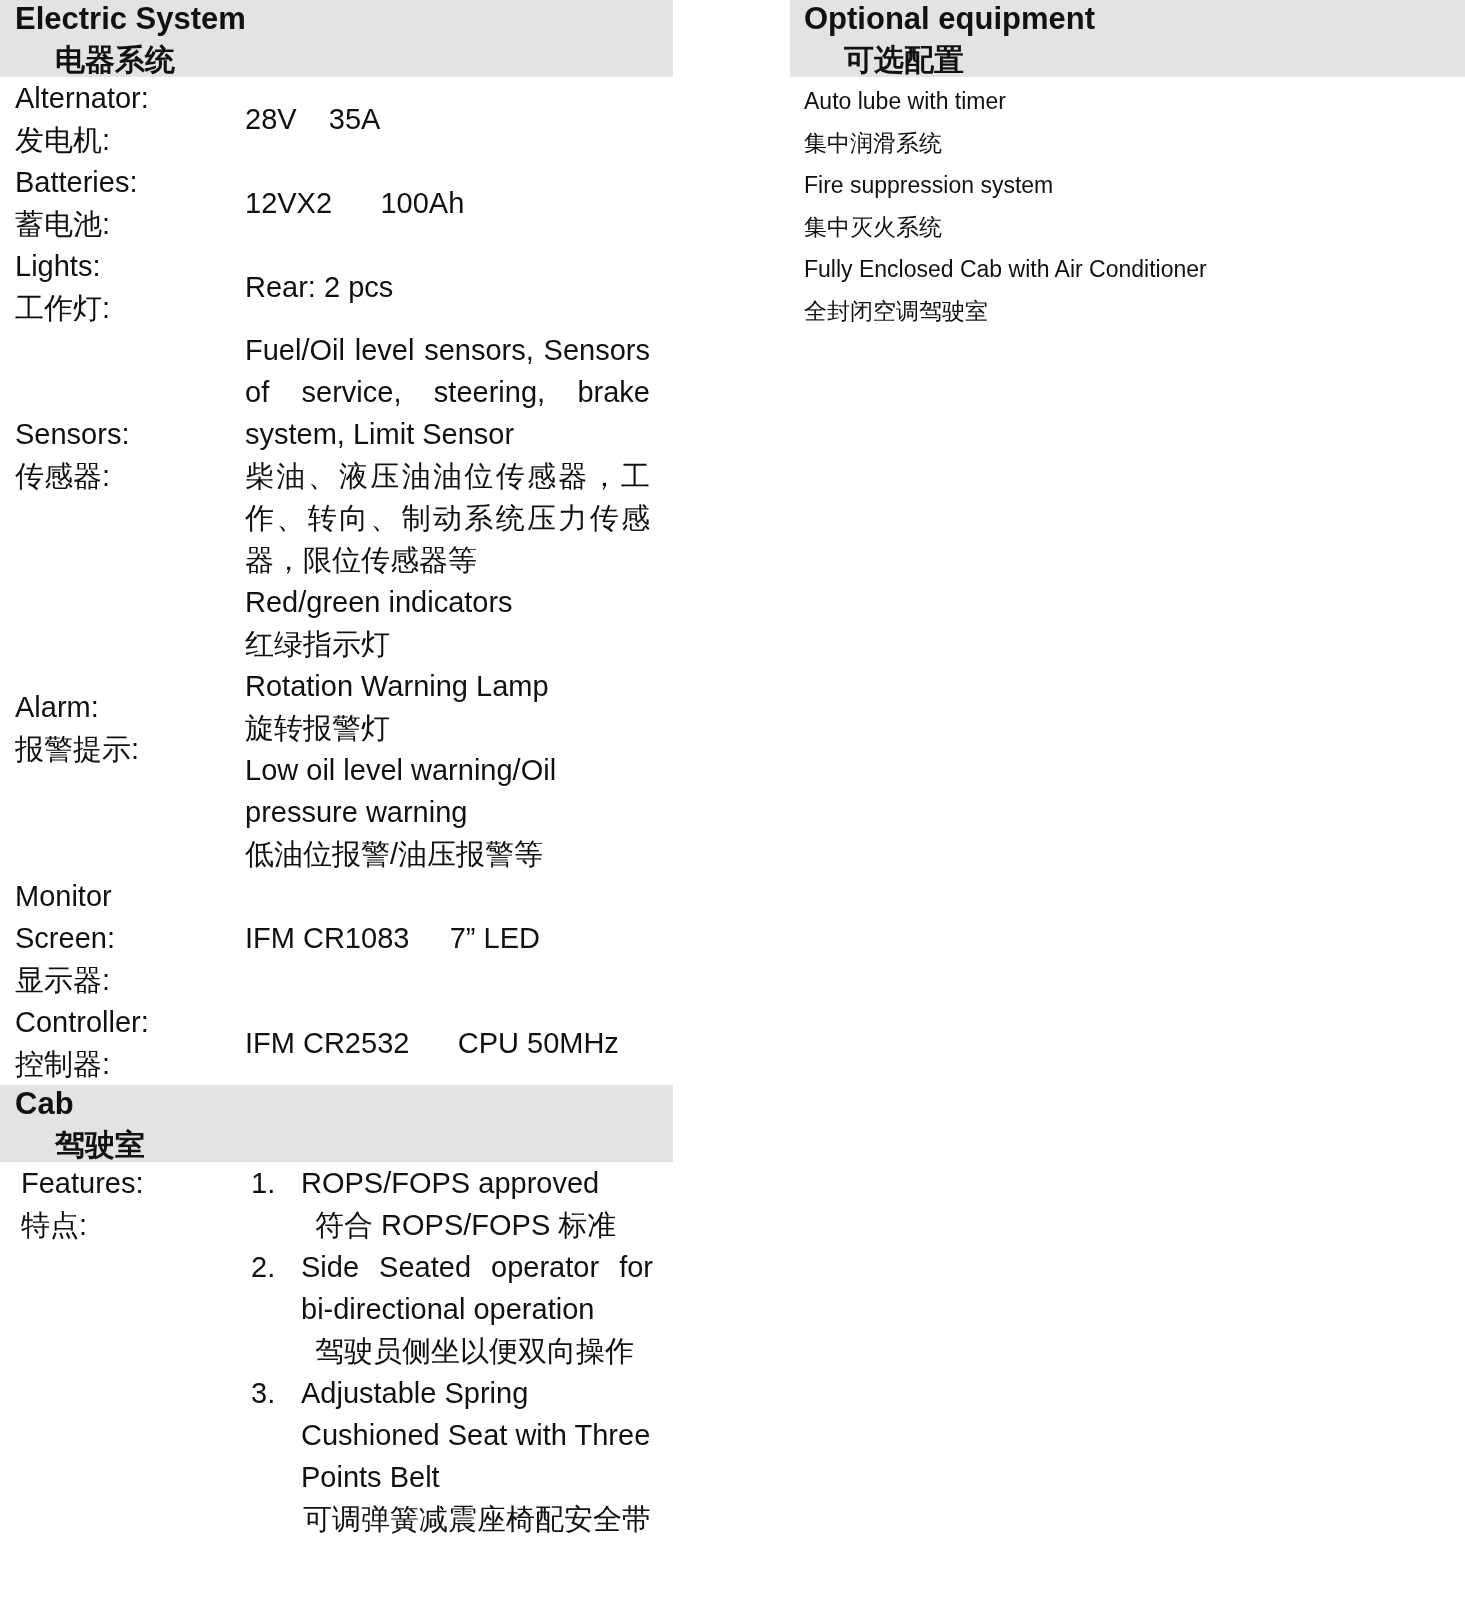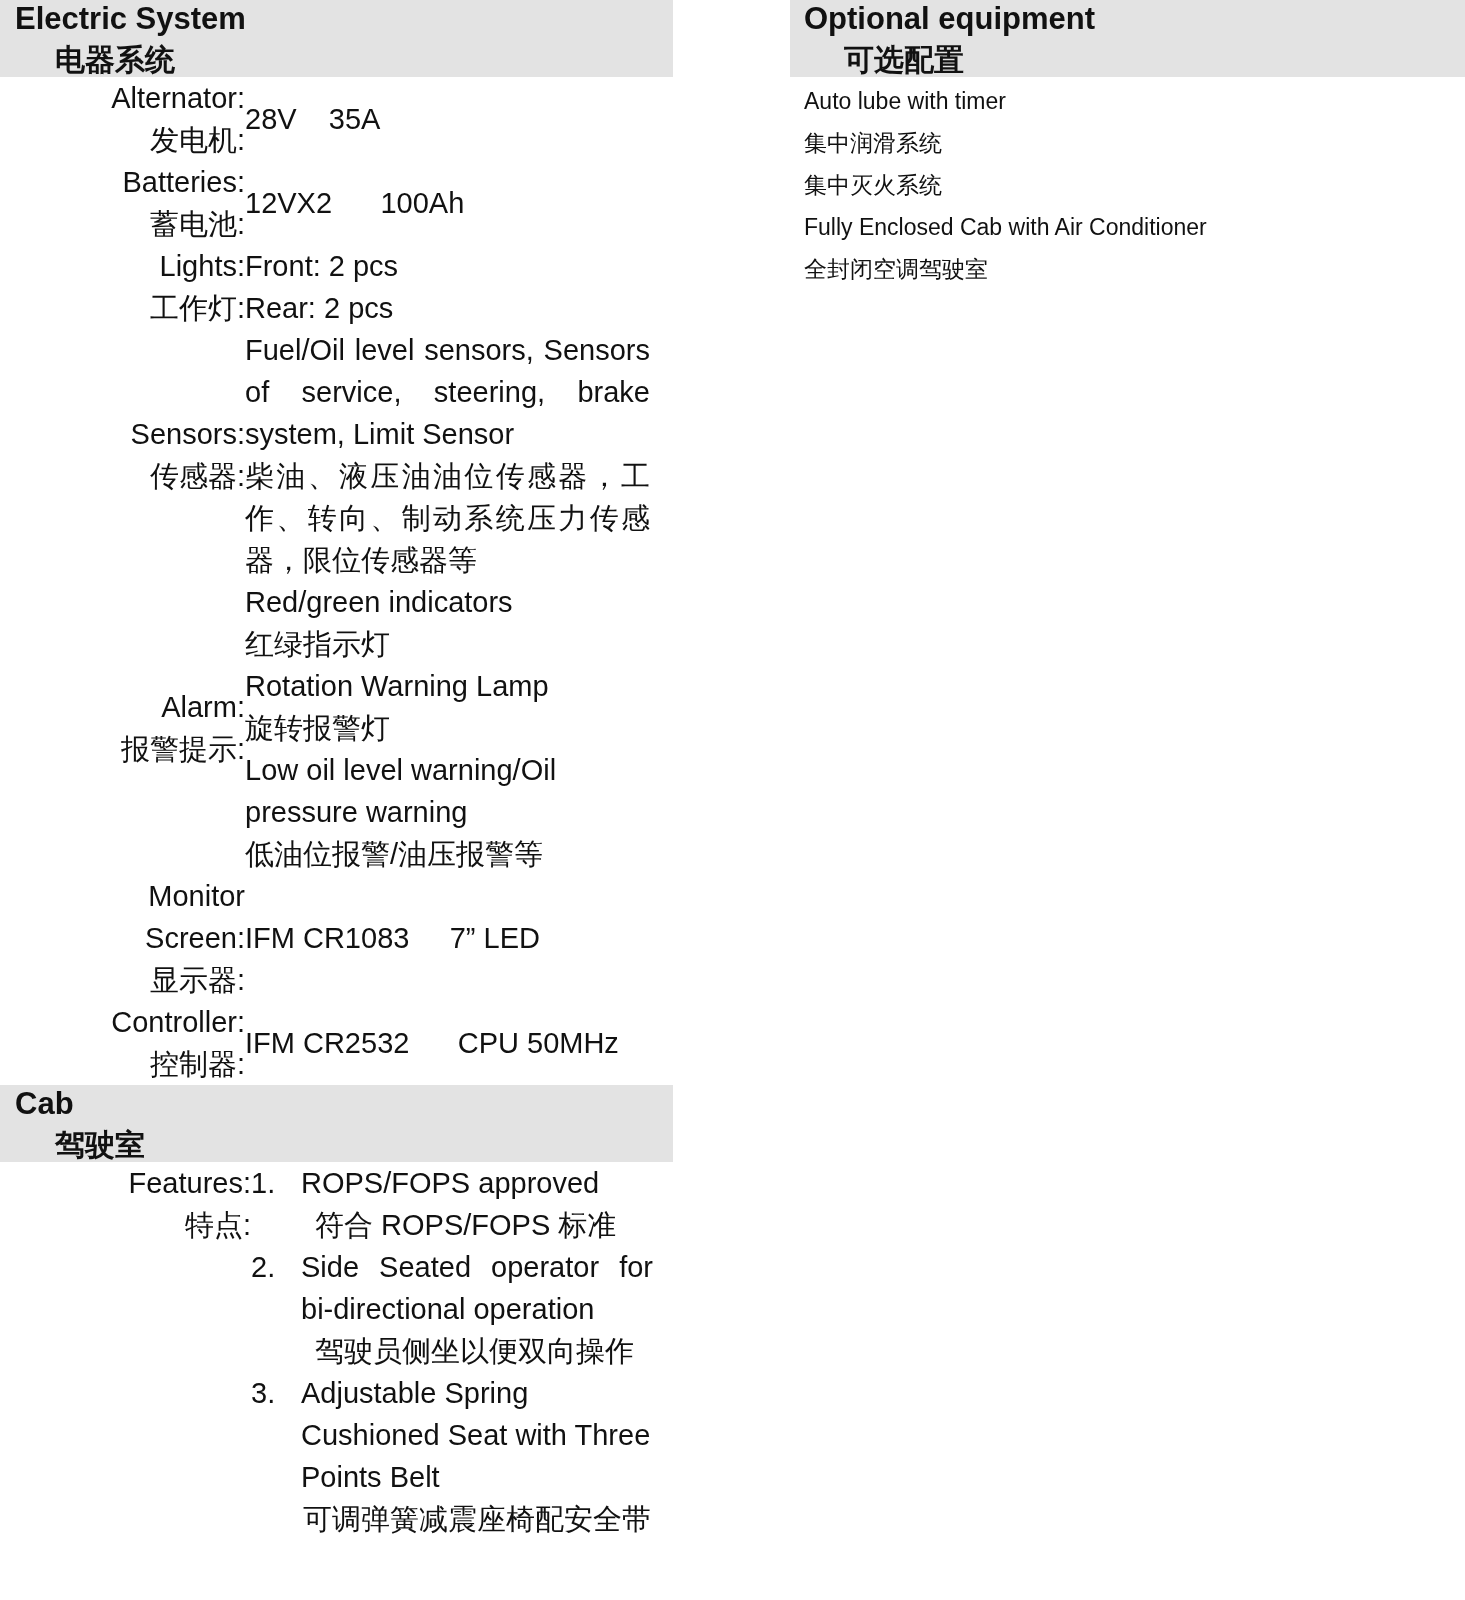--- a/index.html
+++ b/index.html
@@ -26,21 +26,21 @@
   }
   .col-right .section-header { padding-left: 14px; }
   .section-header .h-en { font-size: 31px; font-weight: bold; line-height: 41px; }
   .section-header .h-zh { font-size: 30px; font-weight: bold; line-height: 41px; margin-left: 40px; }
 
   .spec-row {
     display: flex;
     align-items: center;
     padding-left: 15px;
   }
-  .label-cell { width: 230px; flex: none; text-align: right; }
+  .label-cell { width: 230px; flex: none; }
   .value-cell { width: 405px; flex: none; }
   .line { font-size: 29px; line-height: 42px; }
   .pre { white-space: pre-wrap; }
   .justify { text-align: justify; }
 
   .features-row {
     display: flex;
     align-items: flex-start;
     padding-left: 21px;
   }
@@ -80,21 +80,20 @@
         <div class="value-cell">
           <div class="line pre">12VX2      100Ah</div>
         </div>
       </div>
       <div class="spec-row">
         <div class="label-cell">
           <div class="line">Lights:</div>
           <div class="line">工作灯:</div>
         </div>
         <div class="value-cell">
-          <div class="line">Front: 2 pcs</div>
           <div class="line">Rear: 2 pcs</div>
         </div>
       </div>
       <div class="spec-row">
         <div class="label-cell">
           <div class="line">Sensors:</div>
           <div class="line">传感器:</div>
         </div>
         <div class="value-cell">
           <div class="line justify">Fuel/Oil level sensors, Sensors of service, steering, brake system, Limit Sensor</div>
@@ -174,20 +173,21 @@
   <div class="section-header">
     <div class="h-en">Optional equipment</div>
     <div class="h-zh">可选配置</div>
   </div>
   <div id="optional-items" class="opt-items">
       <div class="opt-item">
         <div class="line en">Auto lube with timer</div>
         <div class="line zh">集中润滑系统</div>
       </div>
       <div class="opt-item">
+        <div class="line en">Fire suppression system</div>
         <div class="line zh">集中灭火系统</div>
       </div>
       <div class="opt-item">
         <div class="line en">Fully Enclosed Cab with Air Conditioner</div>
         <div class="line zh">全封闭空调驾驶室</div>
       </div>
     </div>
 </div>
 
 </body></html>

